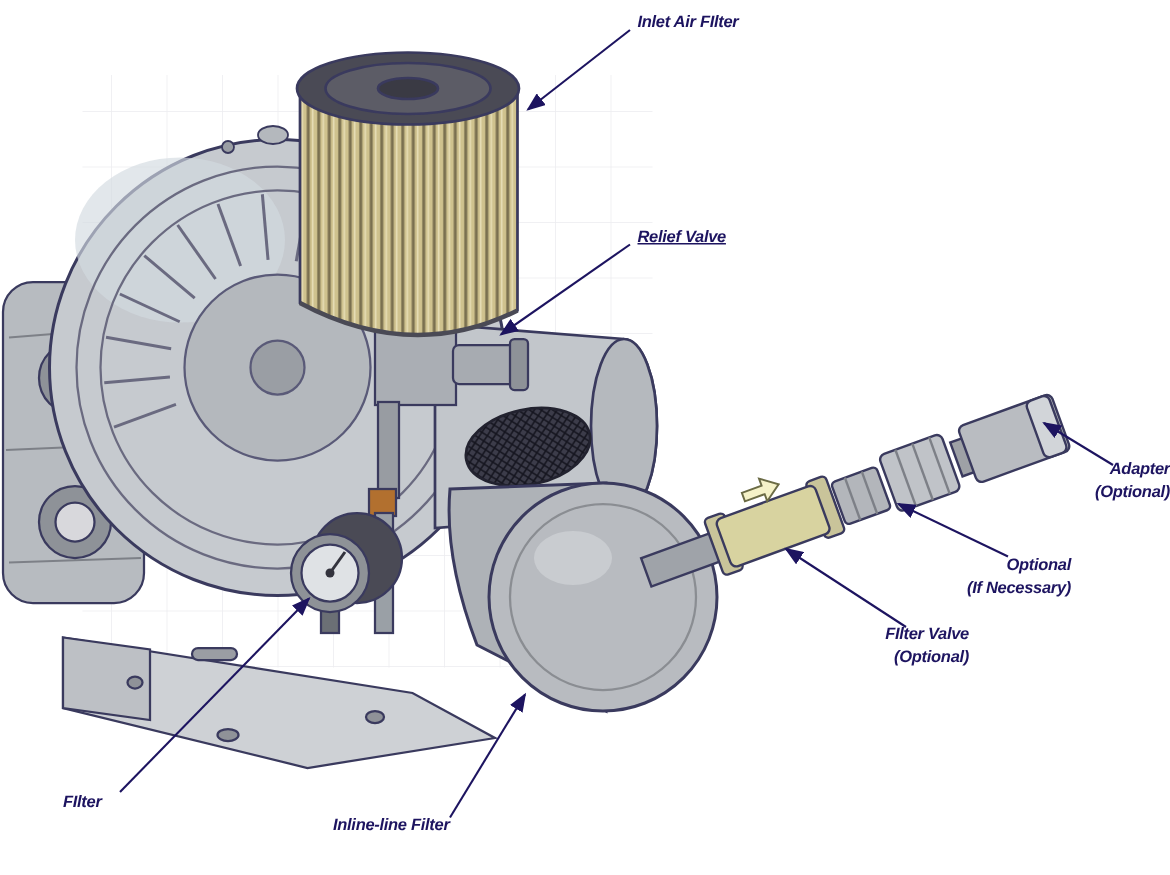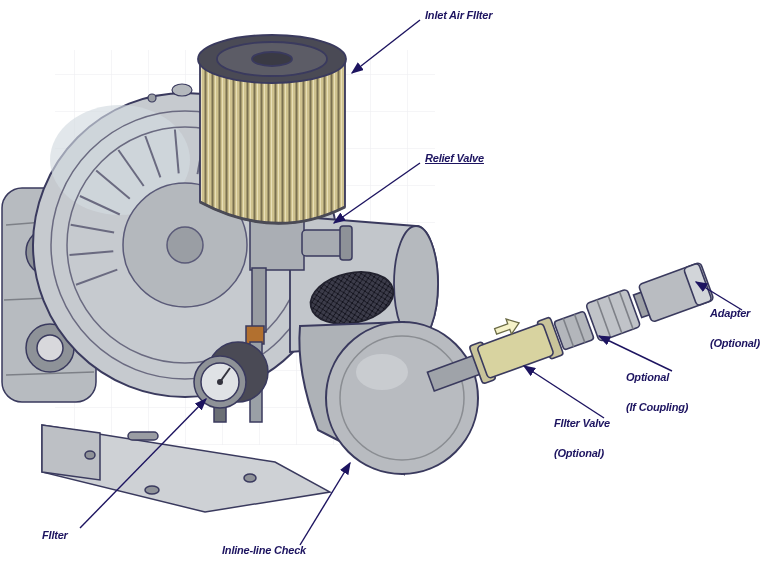--- a/index.html
+++ b/index.html
@@ -1,22 +1,22 @@
 <!DOCTYPE html>
 <html><head>
 <meta charset="utf-8">
 <style>
   html,body{margin:0;padding:0;background:#ffffff;}
   #stage{position:relative;width:780px;height:583px;background:#ffffff;overflow:hidden;
          font-family:"Liberation Sans",sans-serif;}
   #art{position:absolute;left:0;top:0;}
   .label{position:absolute;font-style:italic;font-weight:700;font-size:11px;
          line-height:15px;color:#1d1460;white-space:nowrap;letter-spacing:-0.2px;}
-  .label .l2{display:block;margin-top:15px;}
-  .center{text-align:left;}
+  .label .l2{display:block;margin-top:0;}
+  .center{text-align:right;}
   #lbl-inlet{left:425px;top:8px;}
   #lbl-relief{left:425px;top:151px;text-decoration:underline;}
   #lbl-adapter{left:710px;top:306px;width:70px;}
   #lbl-coupling{left:626px;top:370px;width:88px;}
   #lbl-check{left:554px;top:416px;width:92px;}
   #lbl-inline{left:222px;top:543px;}
   #lbl-gauge{left:42px;top:528px;}
 </style>
 </head>
 <body>
@@ -176,29 +176,29 @@
     <span>Relief Valve</span>
   </div>
 
   <div class="label center" id="lbl-adapter">
     <span>Adapter</span>
     <span class="l2">(Optional)</span>
   </div>
 
   <div class="label center" id="lbl-coupling">
     <span>Optional</span>
-    <span class="l2">(If Coupling)</span>
+    <span class="l2">(If Necessary)</span>
   </div>
 
   <div class="label center" id="lbl-check">
     <span>FIlter Valve</span>
     <span class="l2">(Optional)</span>
   </div>
 
   <div class="label" id="lbl-inline">
-    <span>Inline-line Check</span>
+    <span>Inline-line Filter</span>
   </div>
 
   <div class="label" id="lbl-gauge">
     <span>FIlter</span>
   </div>
 
 </div>
 
 </body></html>

